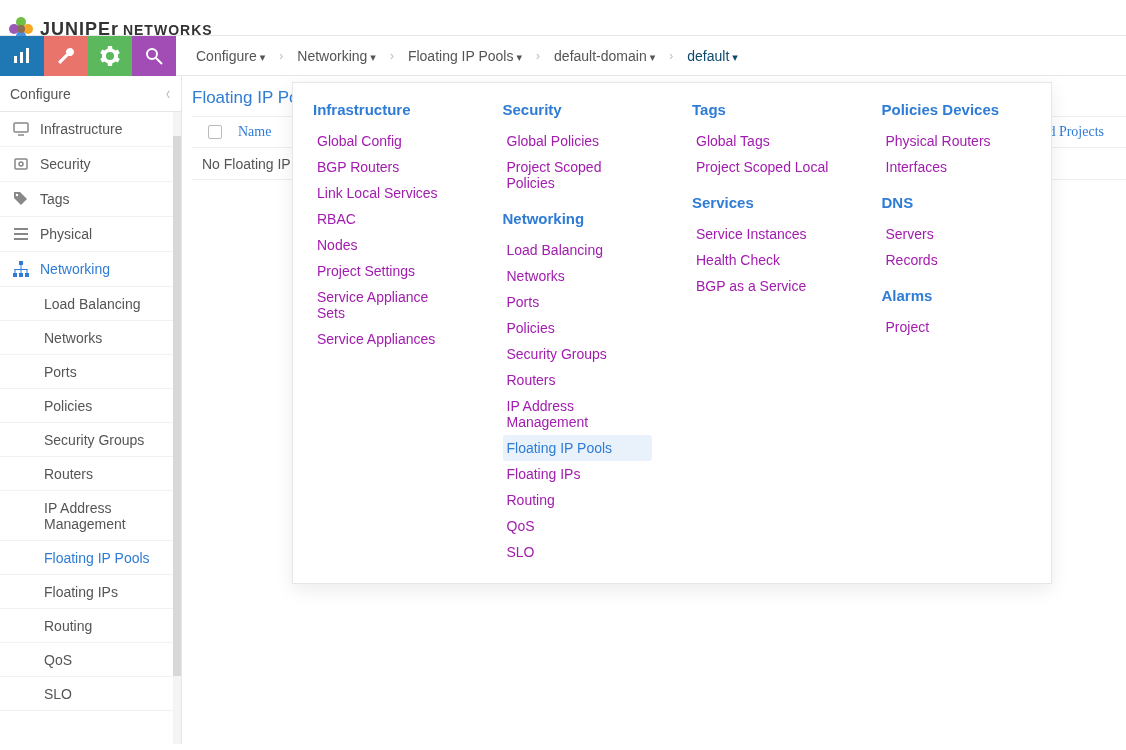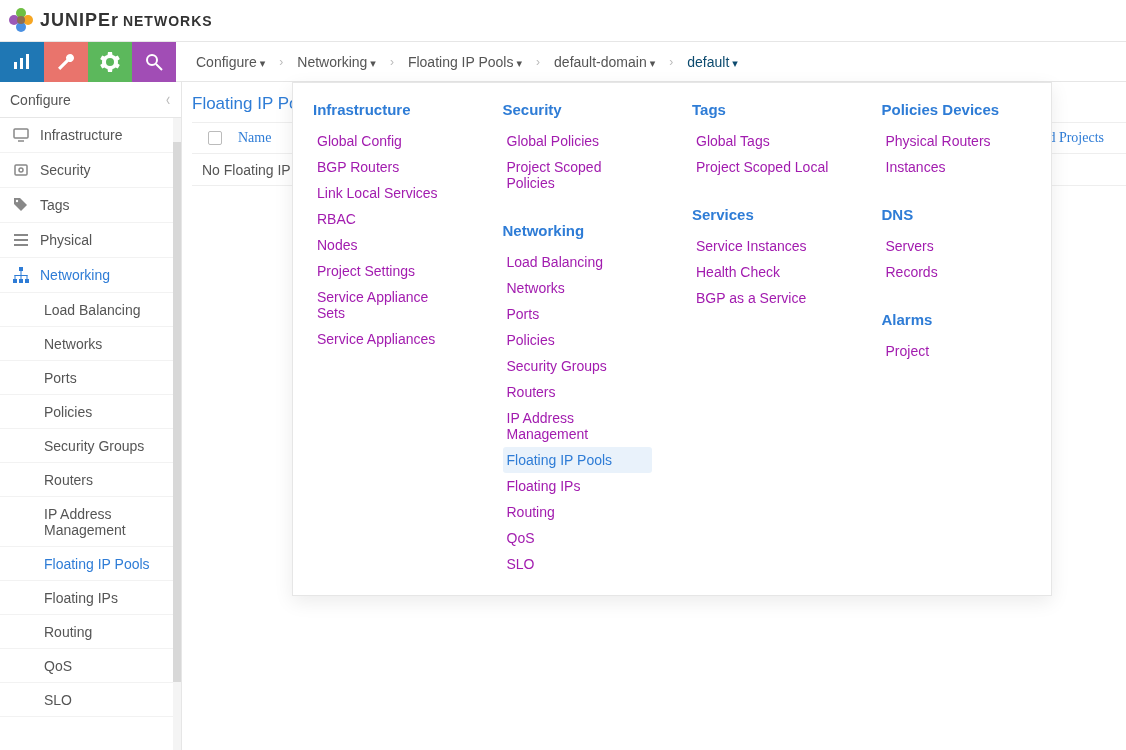--- a/index.html
+++ b/index.html
@@ -1,19 +1,19 @@
 <!DOCTYPE html>
 <html><head>
 <meta charset="utf-8">
 <style>
   * { box-sizing: border-box; margin: 0; padding: 0; font-family: -apple-system, BlinkMacSystemFont, "Segoe UI", Arial, sans-serif; font-size: 14px; }
   html, body { width: 1126px; height: 750px; background: #fff; color: #333; overflow: hidden; }
 
   
-  .topbar { height: 42px; display: flex; align-items: center; padding: 3px 0 4px 8px; border-bottom: 1px solid #e6e6e6; background:#fff;}
+  .topbar { height: 36px; display: flex; align-items: flex-start; padding: 16px 0 4px 8px; border-bottom: 1px solid #e6e6e6; background:#fff;}
   .logo { display: flex; align-items: center; gap: 6px; }
   .logo-text { font-weight: 600; letter-spacing: 1px; color: #333;}
 
   
   .row2 { display: flex; align-items: center; height: 40px; border-bottom: 1px solid #e6e6e6; }
   .tool-buttons { display: flex; }
   .tool-btn { width: 44px; height: 40px; display:flex; align-items:center; justify-content:center; color:#fff; cursor:pointer; }
   .tb-monitor { background:#1f77b4; }
   .tb-wrench  { background:#e9746c; }
   .tb-gear    { background:#5cb85c; }
@@ -51,21 +51,21 @@
   .col-head { color:#2e7cd6;font-family:Liberation Serif, serif;}
   .col-head.right-col { position:absolute; right:22px;}
   .empty-row { height:32px; display:flex; align-items:center; padding-left:10px; color:#555; border-bottom:1px solid #eee;}
 
   
   .mega { position:absolute; left:292px; top:82px; width:760px; background:#fff; border:1px solid #e6e6e6; box-shadow:0 6px 18px rgba(0,0,0,.08); padding:18px 0 18px 0; display:flex;}
   .mega-col { flex:1; padding:0 20px;}
   .mega-h { color:#2e7cd6; font-weight:600; font-size:15px; margin:0 0 10px 0;}
   .mega-item { display:block; color:#a21caf; padding:5px 4px; cursor:pointer; border-radius:3px;}
   .mega-item.selected { background:#e9f2fb; color:#2e7cd6; font-weight:500;}
-  .mega-h.section2 { margin-top:26px;}
+  .mega-h.section2 { margin-top:14px;}
 
   svg { display:block; }
 </style>
 </head>
 <body>
 
 <div class="topbar">
   <div class="logo">
     <svg width="26" height="26" viewBox="0 0 26 26">
       <circle cx="13" cy="6" r="5" fill="#6fbf44"></circle>
@@ -269,20 +269,20 @@
       <div class="mega-item">Global Tags</div>
       <div class="mega-item">Project Scoped Local</div>
       <div class="mega-h section2">Services</div>
       <div class="mega-item">Service Instances</div>
       <div class="mega-item">Health Check</div>
       <div class="mega-item">BGP as a Service</div>
     </div>
     <div class="mega-col">
       <div class="mega-h">Policies Devices</div>
       <div class="mega-item">Physical Routers</div>
-      <div class="mega-item">Instances</div>
+      <div class="mega-item">Interfaces</div>
       <div class="mega-h section2">DNS</div>
       <div class="mega-item">Servers</div>
       <div class="mega-item">Records</div>
       <div class="mega-h section2">Alarms</div>
       <div class="mega-item">Project</div>
     </div>
   </div>
 
 </body></html>

